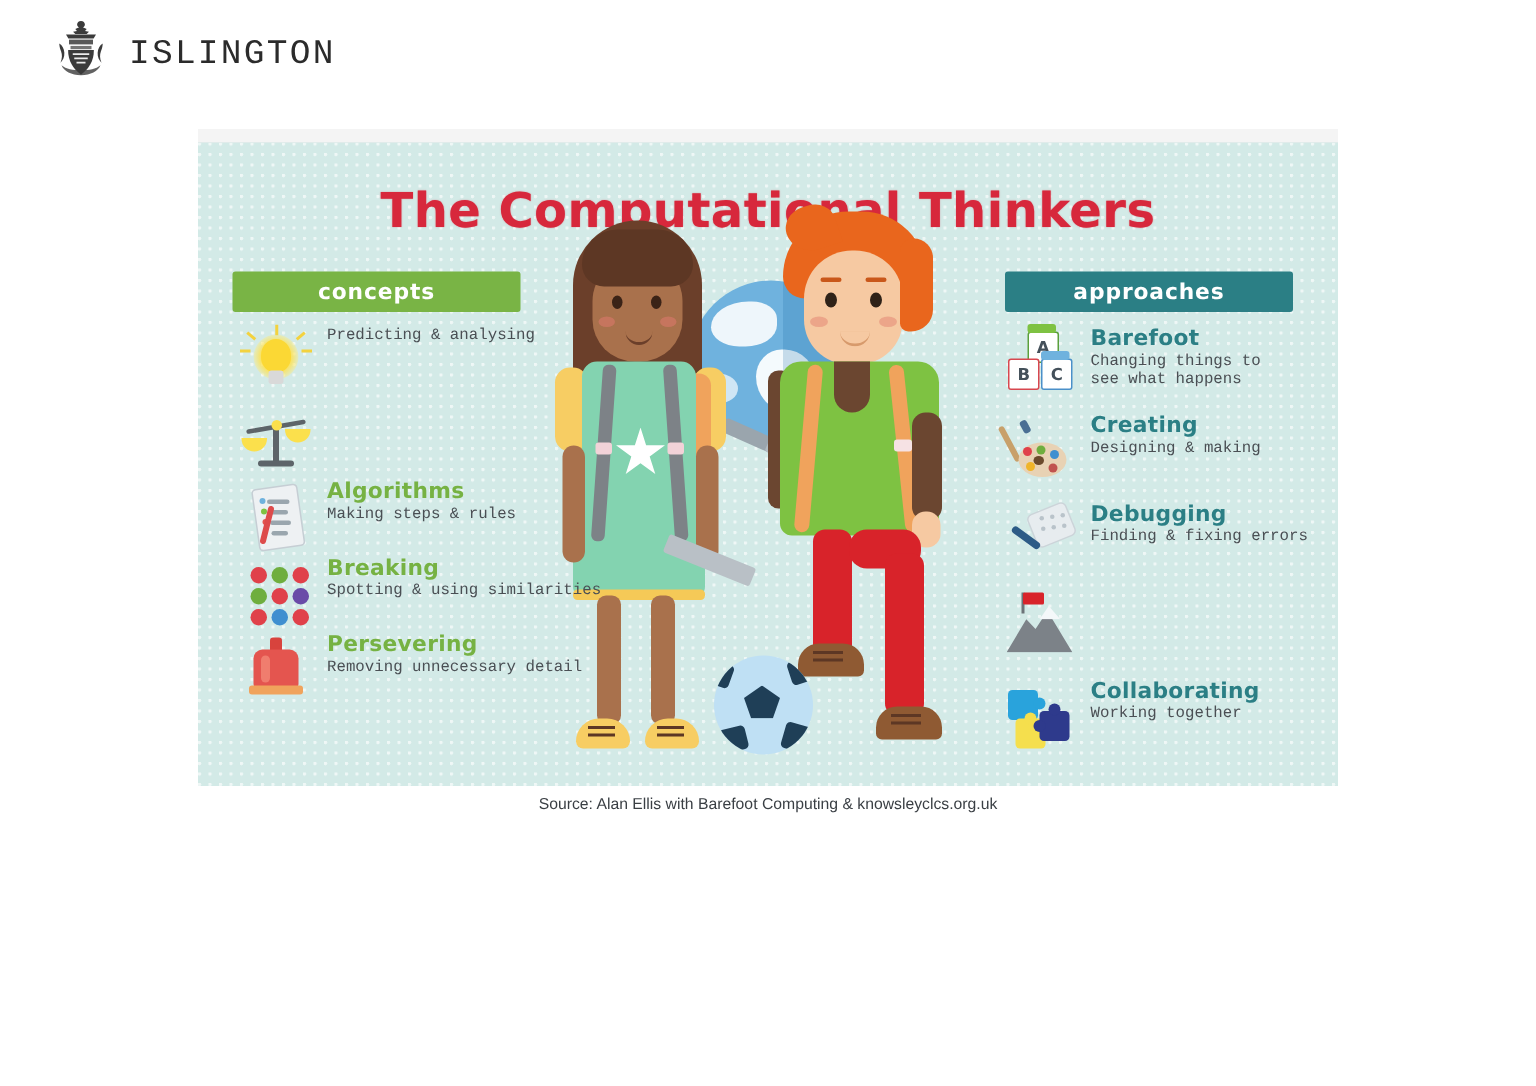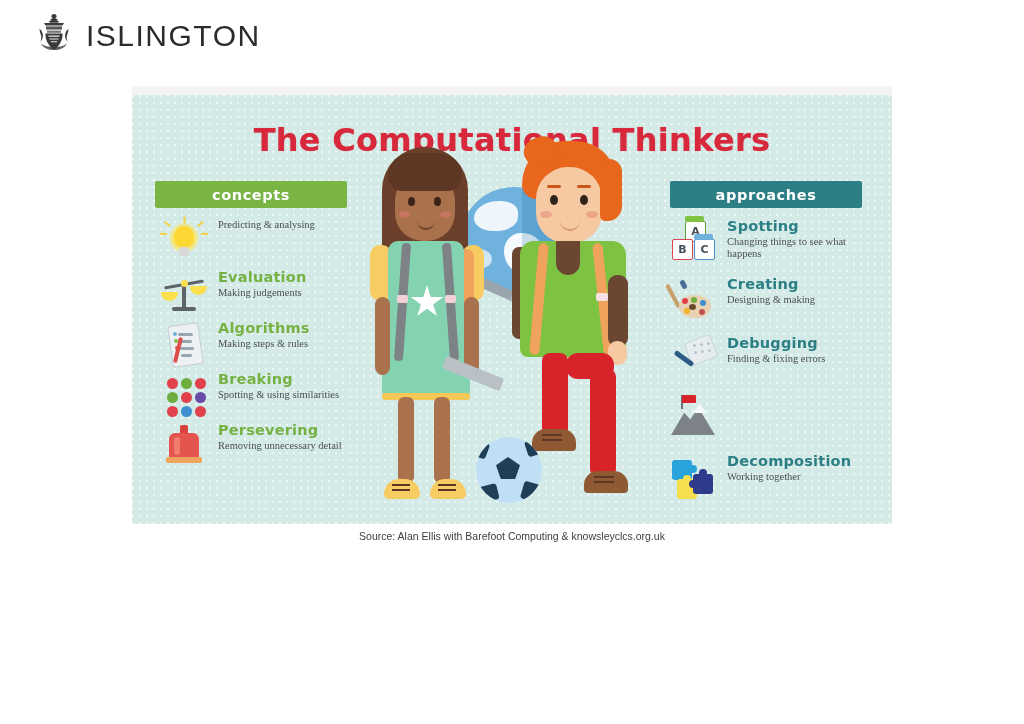--- a/index.html
+++ b/index.html
@@ -2,22 +2,22 @@
 <html><head>
 <meta charset="utf-8">
 <style>
   html,body{margin:0;padding:0;background:#ffffff;}
   body{width:1024px;height:724px;position:relative;overflow:hidden;
        font-family:"Liberation Sans",sans-serif;}
 
   
   #brand-header{position:absolute;left:32px;top:12px;display:flex;align-items:center;gap:10px;}
   #crest{width:44px;height:48px;position:relative;flex:0 0 auto;}
-  #brand-wordmark{font-size:30px;letter-spacing:1.5px;color:#2b2b2b;
-      font-family:Liberation Sans, sans-serif;font-weight:400;line-height:1;}
+  #brand-wordmark{font-size:23px;letter-spacing:1.5px;color:#2b2b2b;
+      font-family:Liberation Mono, monospace;font-weight:400;line-height:1;}
 
   
   #infographic{position:absolute;left:132px;top:86px;width:760px;height:438px;
       background:#ffffff;}
   #top-strip{position:absolute;left:0;top:0;width:100%;height:9px;background:#f4f4f4;
       border-bottom:1px solid #e3e3e3;}
   #poster{position:absolute;left:0;top:9px;width:760px;height:429px;
       background:#d3eae7;overflow:hidden;}
   #dots{position:absolute;inset:0;
       background-image:radial-gradient(circle at 1px 1px, rgba(255,255,255,.75) 1.1px, transparent 1.3px);
@@ -37,21 +37,21 @@
   .col{position:absolute;top:124px;width:240px;}
   #col-left{left:28px;}
   #col-right{left:537px;}
 
   .item{position:relative;height:51px;margin-bottom:0;}
   .item .icon{position:absolute;left:0;top:0;width:48px;height:46px;}
   .item .txt{position:absolute;left:58px;top:-1px;width:185px;}
   .item h3{margin:0;font-size:14.5px;font-weight:bold;letter-spacing:.2px;
       font-family:"DejaVu Sans",sans-serif;line-height:17px;}
   .item p{margin:1px 0 0 0;font-size:10.5px;color:#4a4f54;line-height:11.5px;
-      font-family:Liberation Serif, serif;}
+      font-family:Liberation Mono, monospace;}
   #col-left h3{color:#76b243;}
   #col-right h3{color:#2b7f85;}
 
   
   #scene{position:absolute;left:232px;top:44px;width:298px;height:385px;}
 
   #globe{position:absolute;left:96px;top:48px;width:108px;height:108px;border-radius:50%;
       background:#6fb2de;overflow:hidden;}
   #globe .land1{position:absolute;left:14px;top:14px;width:44px;height:30px;background:#eef6fb;
       border-radius:60% 40% 50% 45%;}
@@ -388,24 +388,20 @@
         <div class="icon">
           <div class="ic ic-scale">
             <div class="beam"></div>
               <div class="post"></div>
               <div class="foot"></div>
             <div class="pan l"></div>
               <div class="pan r"></div>
               <div class="knob"></div>
           </div>
         </div>
-        <div class="txt">
-          <h3>Evaluation</h3>
-          <p>Making judgements</p>
-        </div>
       </div>
 
       <div class="item">
         <div class="icon">
           <div class="ic ic-list">
             <div class="pad"></div>
             <div class="line" style="left:18px;top:12px;width:15px;"></div>
             <div class="line" style="left:19px;top:19px;width:13px;"></div>
             <div class="line" style="left:20px;top:26px;width:14px;"></div>
             <div class="line" style="left:21px;top:33px;width:11px;"></div>
@@ -464,21 +460,21 @@
         <div class="icon">
           <div class="ic ic-abc">
             <div class="blk" style="left:16px;top:2px;border-color:#5aa03c;">A</div>
             <div class="top" style="left:16px;top:-3px;background:#7ec242;border-radius:2px;"></div>
             <div class="blk" style="left:3px;top:20px;border-color:#d8474f;">B</div>
             <div class="blk" style="left:25px;top:20px;border-color:#4a90c9;">C</div>
             <div class="top" style="left:25px;top:15px;background:#6fb2de;border-radius:2px;"></div>
           </div>
         </div>
         <div class="txt">
-          <h3>Spotting</h3>
+          <h3>Barefoot</h3>
           <p style="width:120px;">Changing things to see what happens</p>
         </div>
       </div>
 
       <div class="item" style="height:59px;">
         <div class="icon">
           <div class="ic ic-pal">
             <div class="brush"></div>
               <div class="tip"></div>
             <div class="plate"></div>
@@ -532,21 +528,21 @@
             <div class="pc" style="left:3px;top:6px;background:#29a3dc;"></div>
             <div class="nub" style="left:20px;top:11px;background:#29a3dc;"></div>
             <div class="pc" style="left:8px;top:25px;background:#f5df4d;"></div>
             <div class="nub" style="left:14px;top:21px;background:#f5df4d;"></div>
             <div class="pc" style="left:24px;top:20px;background:#2e3a8c;"></div>
             <div class="nub" style="left:20px;top:26px;background:#2e3a8c;"></div>
             <div class="nub" style="left:30px;top:15px;background:#2e3a8c;"></div>
           </div>
         </div>
         <div class="txt">
-          <h3>Decomposition</h3>
+          <h3>Collaborating</h3>
           <p>Working together</p>
         </div>
       </div>
     </div>
   </div>
 </div>
 
 <div id="source-caption">Source: Alan Ellis with Barefoot Computing &amp; knowsleyclcs.org.uk</div>
 
 </body></html>

